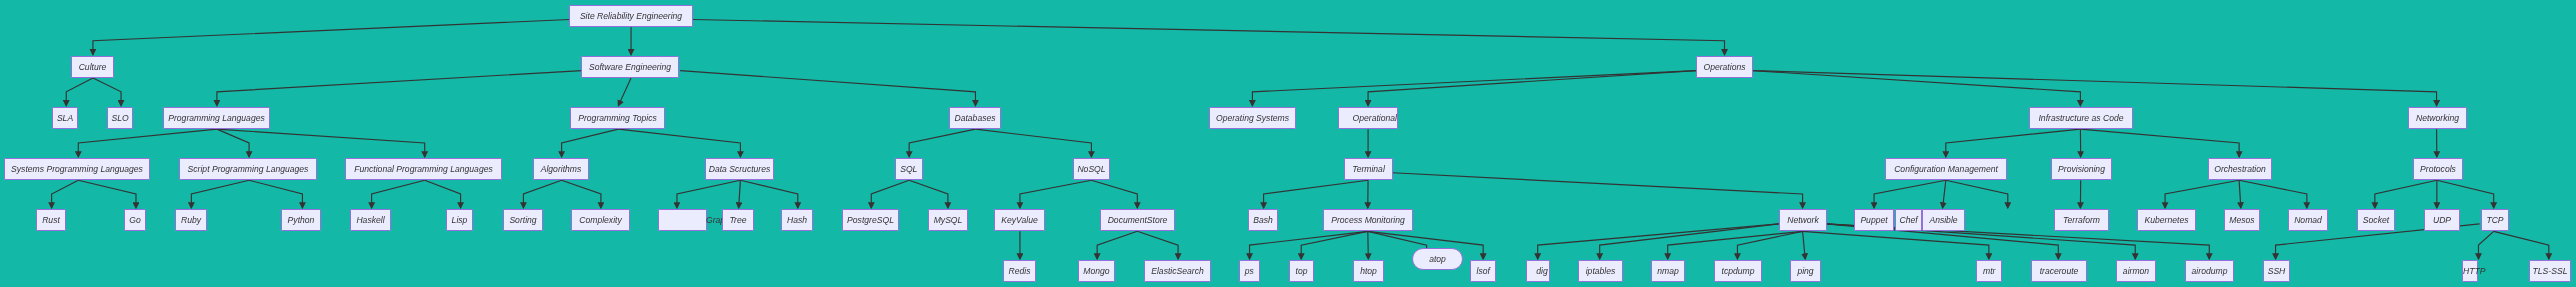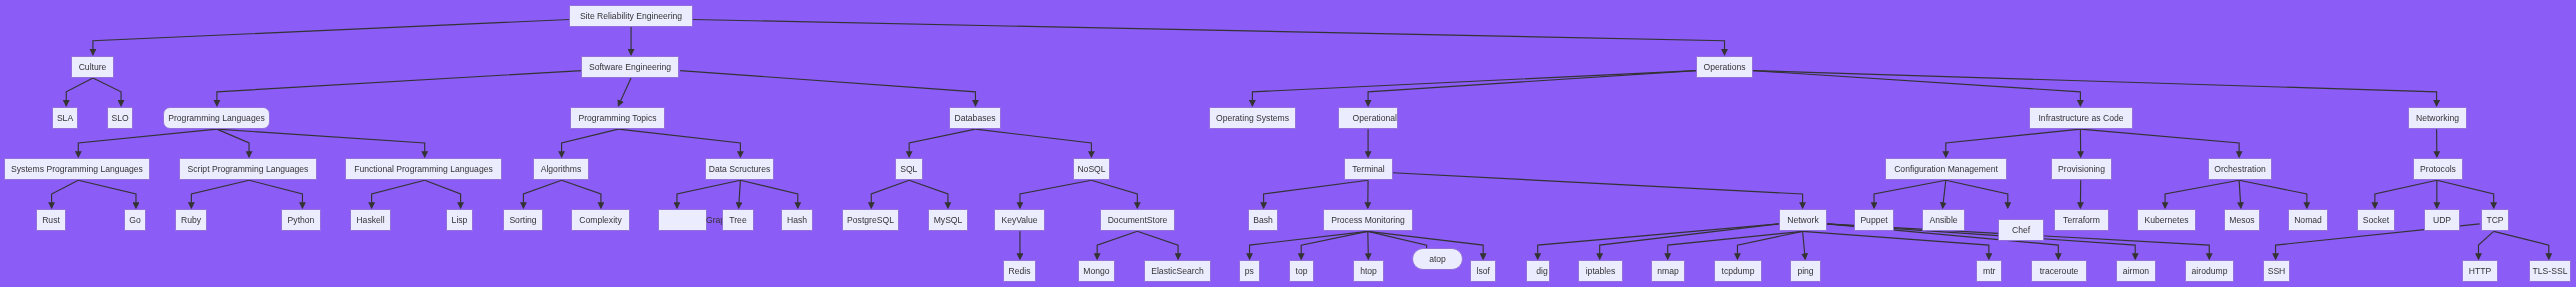--- a/index.html
+++ b/index.html
@@ -1,22 +1,23 @@
 <!DOCTYPE html>
 <html style="font-size:9.2px"><head>
 <meta charset="utf-8">
 <style>
   html, body { margin: 0; padding: 0; background: #ffffff; }
   .canvas {
     position: relative;
     width: 2576px;
     height: 287px;
-    background: #8b5cf6;
+    background: #14b8a6;
     font-family: "Liberation Sans", sans-serif;
     overflow: hidden;
+    font-style: italic;
   }
   .edges {
     position: absolute;
     left: 0; top: 0;
     width: 2576px; height: 287px;
   }
   .node {
     position: absolute;
     box-sizing: border-box;
     background: #ECECFF;
@@ -113,21 +114,21 @@
       <path d="M4342.5,403 L4316,427 L4316,451" fill="none" stroke="#333333" stroke-width="2" marker-end="url(#arrow)"></path>
       <path d="M4342.5,403 L4438.5,427 L4438.5,451" fill="none" stroke="#333333" stroke-width="2" marker-end="url(#arrow)"></path>
     </svg>
   <div id="nodes-layer">
       <div class="node" style="left: 569px; top: 4.6px; width: 124px;">Site Reliability Engineering</div>
       <div class="node" style="left: 71px; top: 56px; width: 43px;">Culture</div>
       <div class="node" style="left: 581px; top: 56px; width: 98px;">Software Engineering</div>
       <div class="node" style="left: 1696px; top: 56px; width: 57px;">Operations</div>
       <div class="node" style="left: 52px; top: 107px; width: 26px;">SLA</div>
       <div class="node" style="left: 107px; top: 107px; width: 26.4px;">SLO</div>
-      <div class="node" style="left: 163px; top: 107px; width: 107px; border-radius: 7px;">Programming Languages</div>
+      <div class="node" style="left: 163px; top: 107px; width: 107px;">Programming Languages</div>
       <div class="node" style="left: 570px; top: 107px; width: 95px;">Programming Topics</div>
       <div class="node" style="left: 949px; top: 107px; width: 52px;">Databases</div>
       <div class="node" style="left: 1209px; top: 107px; width: 87px;">Operating Systems</div>
       <div class="node" style="left: 1338px; top: 107px; width: 60px; text-align: right;">Operational</div>
       <div class="node" style="left: 2029px; top: 107px; width: 104px;">Infrastructure as Code</div>
       <div class="node" style="left: 2408px; top: 107px; width: 59px;">Networking</div>
       <div class="node" style="left: 4px; top: 158px; width: 146px;">Systems Programming Languages</div>
       <div class="node" style="left: 179px; top: 158px; width: 138px;">Script Programming Languages</div>
       <div class="node" style="left: 345px; top: 158px; width: 157px;">Functional Programming Languages</div>
       <div class="node" style="left: 533px; top: 158px; width: 56px;">Algorithms</div>
@@ -152,21 +153,21 @@
       <div class="node" style="left: 781px; top: 209px; width: 32px;">Hash</div>
       <div class="node" style="left: 842px; top: 209px; width: 57px;">PostgreSQL</div>
       <div class="node" style="left: 928px; top: 209px; width: 40px;">MySQL</div>
       <div class="node" style="left: 994px; top: 209px; width: 51px;">KeyValue</div>
       <div class="node" style="left: 1100px; top: 209px; width: 75px;">DocumentStore</div>
       <div class="node" style="left: 1248px; top: 209px; width: 30px;">Bash</div>
       <div class="node" style="left: 1323px; top: 209px; width: 90px;">Process Monitoring</div>
       <div class="node" style="left: 1779px; top: 209px; width: 48px;">Network</div>
       <div class="node" style="left: 1854px; top: 209px; width: 40px;">Puppet</div>
       <div class="node" style="left: 1922px; top: 209px; width: 43px;">Ansible</div>
-      <div class="node" style="left: 1998px; top: 209px; width: 46px; margin-top: 10px;">Chef</div>
+      <div class="node" style="left: 1895px; top: 209px; width: 27px;">Chef</div>
       <div class="node" style="left: 2054px; top: 209px; width: 55px;">Terraform</div>
       <div class="node" style="left: 2137px; top: 209px; width: 59px;">Kubernetes</div>
       <div class="node" style="left: 2224px; top: 209px; width: 36px;">Mesos</div>
       <div class="node" style="left: 2288px; top: 209px; width: 40px;">Nomad</div>
       <div class="node" style="left: 2357px; top: 209px; width: 38px;">Socket</div>
       <div class="node" style="left: 2424px; top: 209px; width: 36px;">UDP</div>
       <div class="node" style="left: 2481px; top: 209px; width: 28px;">TCP</div>
       <div class="node" style="left: 1003px; top: 260px; width: 33px;">Redis</div>
       <div class="node" style="left: 1078px; top: 260px; width: 37px;">Mongo</div>
       <div class="node" style="left: 1144px; top: 260px; width: 67px;">ElasticSearch</div>
@@ -178,17 +179,17 @@
       <div class="node" style="left: 1526px; top: 260px; width: 24px; padding-left: 8px;">dig</div>
       <div class="node" style="left: 1578px; top: 260px; width: 45px;">iptables</div>
       <div class="node" style="left: 1651px; top: 260px; width: 34px;">nmap</div>
       <div class="node" style="left: 1714px; top: 260px; width: 48px;">tcpdump</div>
       <div class="node" style="left: 1790px; top: 260px; width: 31px;">ping</div>
       <div class="node" style="left: 1976px; top: 260px; width: 26.4px;">mtr</div>
       <div class="node" style="left: 2031px; top: 260px; width: 56px;">traceroute</div>
       <div class="node" style="left: 2116px; top: 260px; width: 40px;">airmon</div>
       <div class="node" style="left: 2185px; top: 260px; width: 49px;">airodump</div>
       <div class="node" style="left: 2263px; top: 260px; width: 27px;">SSH</div>
-      <div class="node" style="left: 2462px; top: 260px; width: 36px;">HTTP</div>
+      <div class="node" style="left: 2462px; top: 260px; width: 16px;">HTTP</div>
       <div class="node" style="left: 2529px; top: 260px; width: 42px;">TLS-SSL</div>
     </div>
 </div>
 
 
 </body></html>

